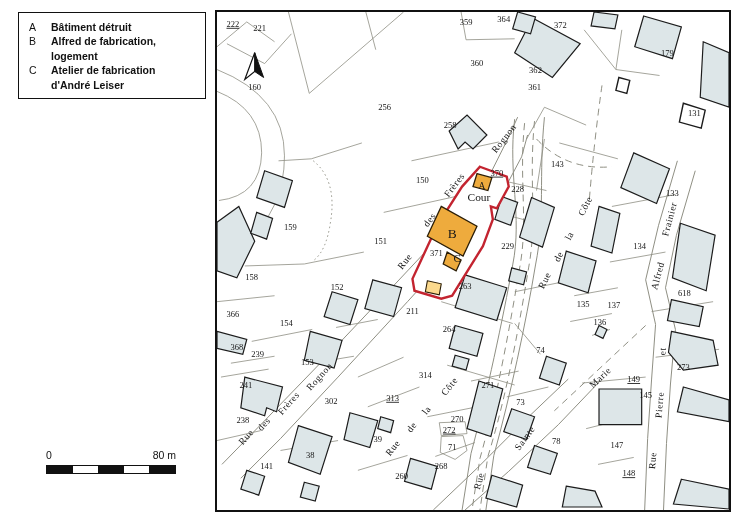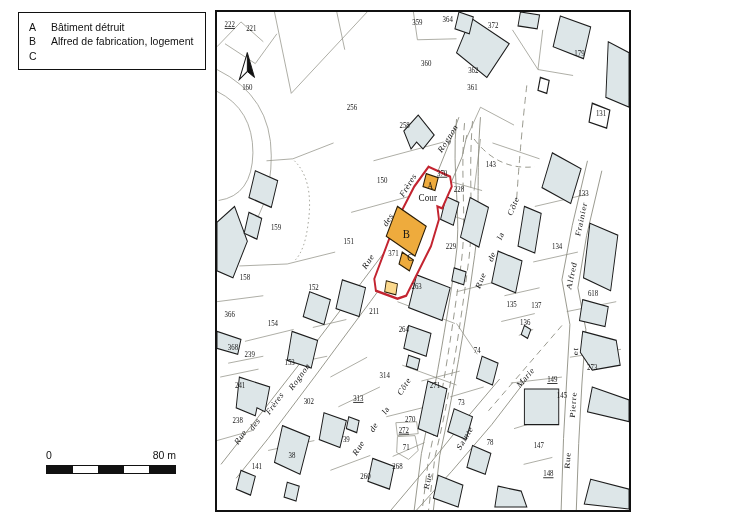--- a/index.html
+++ b/index.html
@@ -3,30 +3,30 @@
 <meta charset="utf-8">
 <style>
   html,body{margin:0;padding:0;background:#fff;}
   .page{position:relative;width:738px;height:522px;background:#ffffff;overflow:hidden;
         font-family:"Liberation Sans",sans-serif;color:#111;}
   
   .legend{position:absolute;left:18px;top:12px;width:188px;border:1.6px solid #111;
           background:#fff;padding:7px 8px 6px 10px;box-sizing:border-box;}
   .legend-item{display:flex;font-size:10.5px;line-height:1.38;}
   .legend-key{width:22px;flex:0 0 22px;}
-  .legend-label{flex:1;}
+  .legend-label{flex:1;font-weight:bold;}
   
   .scalebar{position:absolute;left:46px;top:449px;width:130px;}
   .scalebar-labels{display:flex;justify-content:space-between;font-size:10.5px;margin-bottom:4px;}
   .scalebar-bar{display:flex;height:7px;border:1.2px solid #111;box-sizing:content-box;}
   .scalebar-bar span{flex:1;}
   .sb-b{background:#111;}
   .sb-w{background:#fff;border-left:1px solid #111;border-right:1px solid #111;}
   
-  .map{position:absolute;left:215px;top:10px;width:416px;height:502px;
+  .map{position:absolute;left:215px;top:10px;width:516px;height:502px;
        border:2.6px solid #111;box-sizing:border-box;background:#fff;}
   .map svg{display:block;width:100%;height:100%;}
   
   .pline{fill:none;stroke:var(--parcel_line);stroke-width:0.8;}
   .sline{fill:none;stroke:var(--parcel_line);stroke-width:1;}
   .dline{fill:none;stroke:var(--parcel_line);stroke-width:1;stroke-dasharray:7 5;}
   .dotline{fill:none;stroke:var(--parcel_line);stroke-width:1;stroke-dasharray:1.5 3;}
   .bld{fill:var(--building_fill);stroke:var(--building_stroke);stroke-width:1.2;}
   .bldw{fill:#fff;stroke:var(--building_stroke);stroke-width:1.4;}
   .redzone{fill:#ffffff;stroke:var(--highlight);stroke-width:2.4;stroke-linejoin:miter;}
@@ -46,20 +46,21 @@
     <div class="legend-item">
       <span class="legend-key">A</span>
       <span class="legend-label">Bâtiment détruit</span>
     </div>
     <div class="legend-item">
       <span class="legend-key">B</span>
       <span class="legend-label">Alfred de fabrication, logement</span>
     </div>
     <div class="legend-item">
       <span class="legend-key">C</span>
+      <span class="legend-label">Atelier de fabrication d'André Leiser</span>
     </div>
   </div>
 
   <div class="scalebar">
     <div class="scalebar-labels">
       <span>0</span>
       <span>80 m</span>
     </div>
     <div class="scalebar-bar">
       <span class="sb-b"></span>

